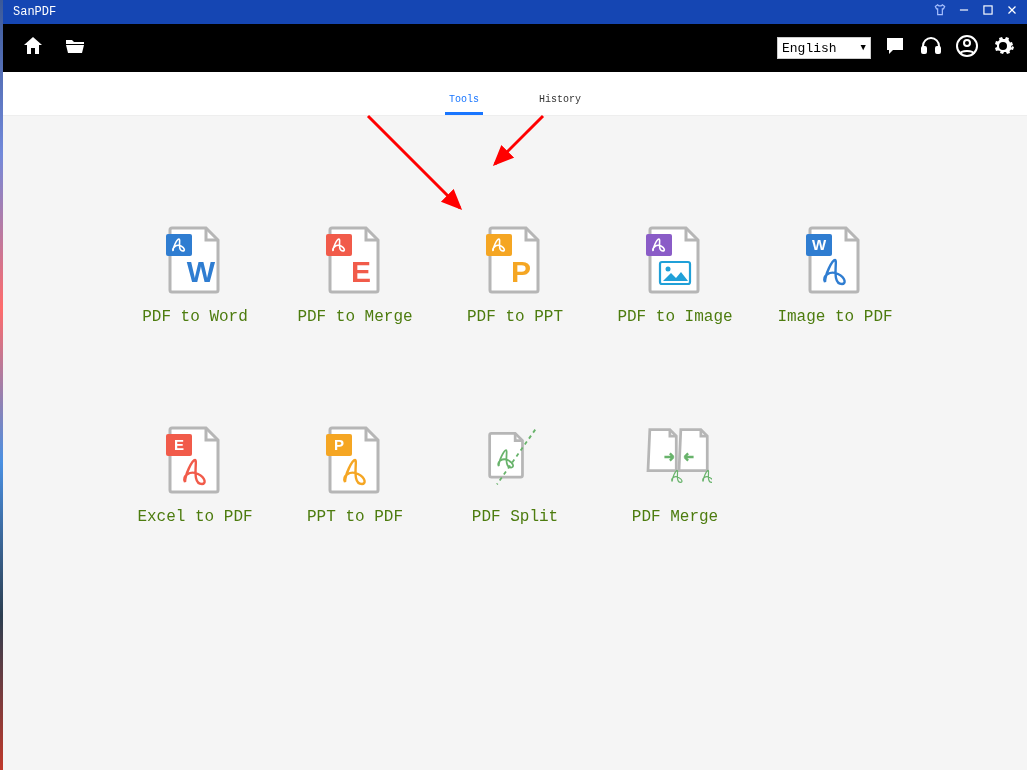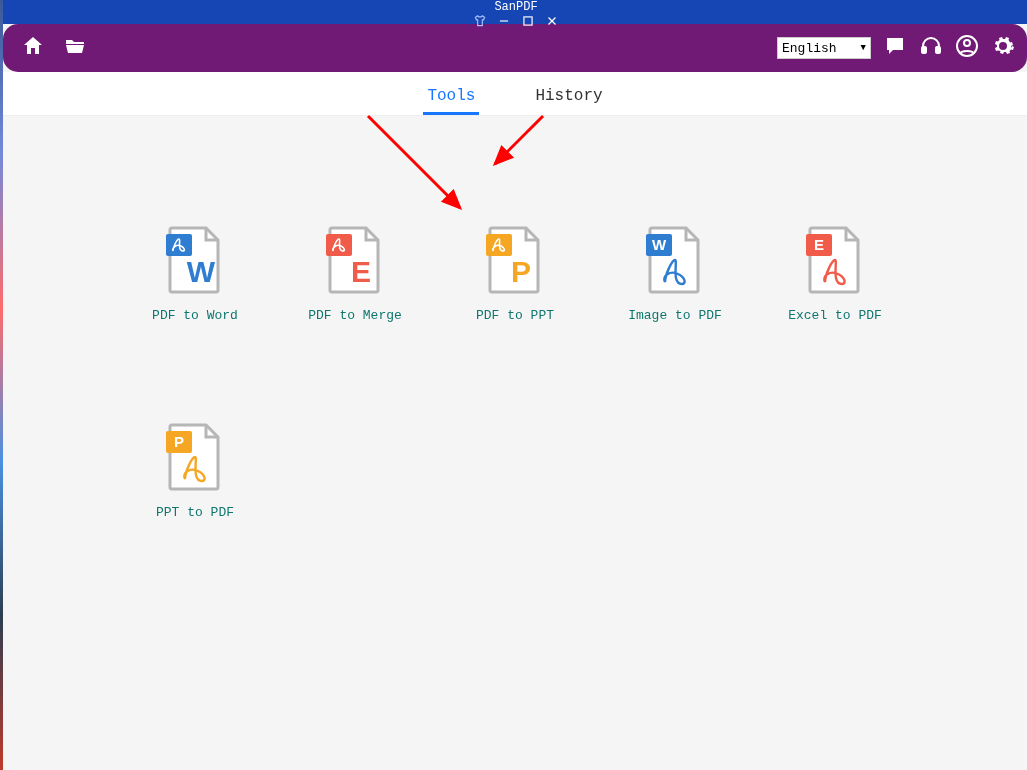--- a/index.html
+++ b/index.html
@@ -4,45 +4,45 @@
 <style>
   * { box-sizing: border-box; margin: 0; padding: 0; }
   html, body { width: 1027px; height: 770px; font-family: "Courier New", monospace; font-size: 14px; overflow: hidden; }
   body { border-left: 3px solid #4a6db0; background:#f5f5f5;}
   body::before{
     content:""; position:absolute; left:0; top:0; width:3px; height:770px;
     background: linear-gradient(#3b5998, #7289da 20%, #ff6b6b 40%, #4a90e2 60%, #2c3e50 80%, #c0392b);
   }
 
   
-  .titlebar { height:24px; background:#1546b3; color:#fff; display:flex; align-items:center; justify-content:space-between; padding:0 8px 0 10px; font-size:12px;flex-direction:column;}
+  .titlebar { height:24px; background:#1546b3; color:#fff; display:flex; align-items:center; justify-content:space-between; padding:0 8px 0 10px; font-size:12px;}
   .titlebar .title { }
   .win-controls { display:flex; gap:10px; align-items:center;}
   .win-controls svg { width:14px; height:14px; }
 
   
-  .toolbar { height:48px; background:#701a75; display:flex; align-items:center; justify-content:space-between; padding:0 12px 0 18px;border-radius:15px;}
+  .toolbar { height:48px; background:#000000; display:flex; align-items:center; justify-content:space-between; padding:0 12px 0 18px;}
   .toolbar .left { display:flex; gap:18px; align-items:center;}
   .toolbar .right { display:flex; gap:12px; align-items:center;}
   .toolbar svg { width:24px; height:24px; }
   .lang-select { background:#fff; border:1px solid #ccc; height:22px; width:94px; font-family:inherit; font-size:13px; padding:0 4px; display:flex; align-items:center; justify-content:space-between;}
   .lang-select .tri { font-size:9px;}
 
   
   .tabbar { height:44px; background:#fff; display:flex; align-items:flex-end; justify-content:center; border-bottom:1px solid #eee;}
-  .tab { padding:0 10px 10px 10px; color:#333; cursor:pointer; font-size:16px; position:relative;text-align:center;}
+  .tab { padding:0 10px 10px 10px; color:#333; cursor:pointer; font-size:10px; position:relative;text-align:center;}
   .tab.active { color:#1976ff;}
   .tab.active::after{ content:""; position:absolute; left:6px; right:6px; bottom:0; height:3px; background:#1976ff;}
   .tab + .tab { margin-left:40px;}
 
   
   .main { background:#f5f5f5; height:calc(770px - 24px - 48px - 44px); padding:110px 60px 0 60px; position:relative;}
   .grid { display:grid; grid-template-columns: repeat(5, 1fr); column-gap:40px; row-gap:100px; max-width:760px; margin:0 auto;}
   .tool { display:flex; flex-direction:column; align-items:center; gap:14px; cursor:pointer;}
-  .tool .label { font-size:13px; color:#0f766e; white-space:nowrap;}
+  .tool .label { font-size:16px; color:#4d7c0f; white-space:nowrap;}
   .doc-icon { width:58px; height:68px; position:relative; }
 
   
   .arrow { position:absolute; pointer-events:none;}
   .arrow svg { overflow:visible;}
 </style>
 </head>
 <body>
 
 <div class="titlebar">
@@ -189,20 +189,38 @@
   </g>
             <text x="35" y="56" text-anchor="middle" font-family="Arial" font-weight="bold" font-size="30" fill="#f5a623">P</text>
   </svg></div>
     <div class="label">PDF to PPT</div>
       </div>
       <div class="tool">
     <div class="doc-icon"><svg viewBox="0 0 58 68" width="58" height="68">
     <path d="M6 2 h34 l12 12 v50 a2 2 0 0 1 -2 2 H6 a2 2 0 0 1 -2 -2 V4 a2 2 0 0 1 2 -2 z" fill="#fff" stroke="#b6b6b6" stroke-width="3"></path>
     <path d="M40 2 v12 h12" fill="none" stroke="#b6b6b6" stroke-width="3"></path>
     <g transform="translate(0,8)">
+    <rect x="0" y="0" width="26" height="22" rx="2" fill="#8a5cc7"></rect>
+    <g transform="translate(13,11)" stroke="#fff" stroke-width="1.6" fill="none">
+      <path d="M-6 6 C-6 2 -2 -6 0 -6 C2 -6 -2 6 4 6 C6 6 6 3 2 1 C-2 -1 -7 2 -6 6z"></path>
+    </g>
+  </g>
+            <g transform="translate(14,36)">
+    <rect x="0" y="0" width="30" height="22" rx="2" fill="none" stroke="#20a0d8" stroke-width="2.2"></rect>
+    <circle cx="8" cy="7" r="2.5" fill="#20a0d8"></circle>
+    <path d="M3 19 l8 -8 5 5 5 -6 7 9 z" fill="#20a0d8"></path>
+  </g>
+  </svg></div>
+    <div class="label">PDF to Image</div>
+      </div>
+      <div class="tool">
+    <div class="doc-icon"><svg viewBox="0 0 58 68" width="58" height="68">
+    <path d="M6 2 h34 l12 12 v50 a2 2 0 0 1 -2 2 H6 a2 2 0 0 1 -2 -2 V4 a2 2 0 0 1 2 -2 z" fill="#fff" stroke="#b6b6b6" stroke-width="3"></path>
+    <path d="M40 2 v12 h12" fill="none" stroke="#b6b6b6" stroke-width="3"></path>
+    <g transform="translate(0,8)">
     <rect x="0" y="0" width="26" height="22" rx="2" fill="#2f7dd1"></rect>
     <text x="13" y="16" text-anchor="middle" font-family="Arial" font-weight="bold" font-size="15" fill="#fff">W</text>
   </g>
             <g transform="translate(29,46)" stroke="#2f7dd1" stroke-width="2.4" fill="none">
     <path d="M-10 10 C-10 3 -3 -12 0 -12 C3 -12 -4 12 7 12 C11 12 11 6 3 2 C-5 -2 -13 4 -10 10z"></path>
   </g>
   </svg></div>
     <div class="label">Image to PDF</div>
       </div>
       <div class="tool">
@@ -226,14 +244,56 @@
     <g transform="translate(0,8)">
     <rect x="0" y="0" width="26" height="22" rx="2" fill="#f5a623"></rect>
     <text x="13" y="16" text-anchor="middle" font-family="Arial" font-weight="bold" font-size="15" fill="#fff">P</text>
   </g>
             <g transform="translate(29,46)" stroke="#f5a623" stroke-width="2.4" fill="none">
     <path d="M-10 10 C-10 3 -3 -12 0 -12 C3 -12 -4 12 7 12 C11 12 11 6 3 2 C-5 -2 -13 4 -10 10z"></path>
   </g>
   </svg></div>
     <div class="label">PPT to PDF</div>
       </div>
+      <div class="tool">
+    <div class="doc-icon"><svg viewBox="0 0 68 68" width="62" height="62">
+    <g transform="translate(4,6)">
+      <path d="M2 2 h26 l8 8 v38 a2 2 0 0 1 -2 2 H2 a2 2 0 0 1 -2 -2 V4 a2 2 0 0 1 2 -2z" fill="#fff" stroke="#b6b6b6" stroke-width="3"></path>
+      <path d="M28 2 v8 h8" fill="none" stroke="#b6b6b6" stroke-width="3"></path>
+      <g transform="translate(18,30)">
+                <g transform="translate(0,0) scale(.8)" stroke="#68b36b" stroke-width="2.4" fill="none">
+    <path d="M-10 10 C-10 3 -3 -12 0 -12 C3 -12 -4 12 7 12 C11 12 11 6 3 2 C-5 -2 -13 4 -10 10z"></path>
+  </g>
+              </g>
+    </g>
+    <line x1="54" y1="4" x2="12" y2="64" stroke="#68b36b" stroke-width="2" stroke-dasharray="4 4"></line>
+  </svg></div>
+    <div class="label">PDF Split</div>
+      </div>
+      <div class="tool">
+    <div class="doc-icon"><svg viewBox="0 0 72 68" width="66" height="62">
+    <g transform="translate(2,2)">
+      <path d="M2 2 h22 l7 7 v38 h-31 z" fill="#fff" stroke="#b6b6b6" stroke-width="3"></path>
+      <path d="M24 2 v7 h7" fill="none" stroke="#b6b6b6" stroke-width="3"></path>
+    </g>
+    <g transform="translate(36,2)">
+      <path d="M2 2 h22 l7 7 v38 h-31 z" fill="#fff" stroke="#b6b6b6" stroke-width="3"></path>
+      <path d="M24 2 v7 h7" fill="none" stroke="#b6b6b6" stroke-width="3"></path>
+    </g>
+    <g stroke="#68b36b" stroke-width="2.6" fill="none">
+      <path d="M20 34 h10 m0 0 l-4 -4 m4 4 l-4 4"></path>
+      <path d="M52 34 h-10 m0 0 l4 -4 m-4 4 l4 4"></path>
+    </g>
+    <g transform="translate(18,30) scale(.55)">
+              <g transform="translate(29,46)" stroke="#68b36b" stroke-width="2.4" fill="none">
+    <path d="M-10 10 C-10 3 -3 -12 0 -12 C3 -12 -4 12 7 12 C11 12 11 6 3 2 C-5 -2 -13 4 -10 10z"></path>
+  </g>
+            </g>
+    <g transform="translate(52,30) scale(.55)">
+              <g transform="translate(29,46)" stroke="#68b36b" stroke-width="2.4" fill="none">
+    <path d="M-10 10 C-10 3 -3 -12 0 -12 C3 -12 -4 12 7 12 C11 12 11 6 3 2 C-5 -2 -13 4 -10 10z"></path>
+  </g>
+            </g>
+  </svg></div>
+    <div class="label">PDF Merge</div>
+      </div>
     </div>
 </div>
 
 </body></html>

